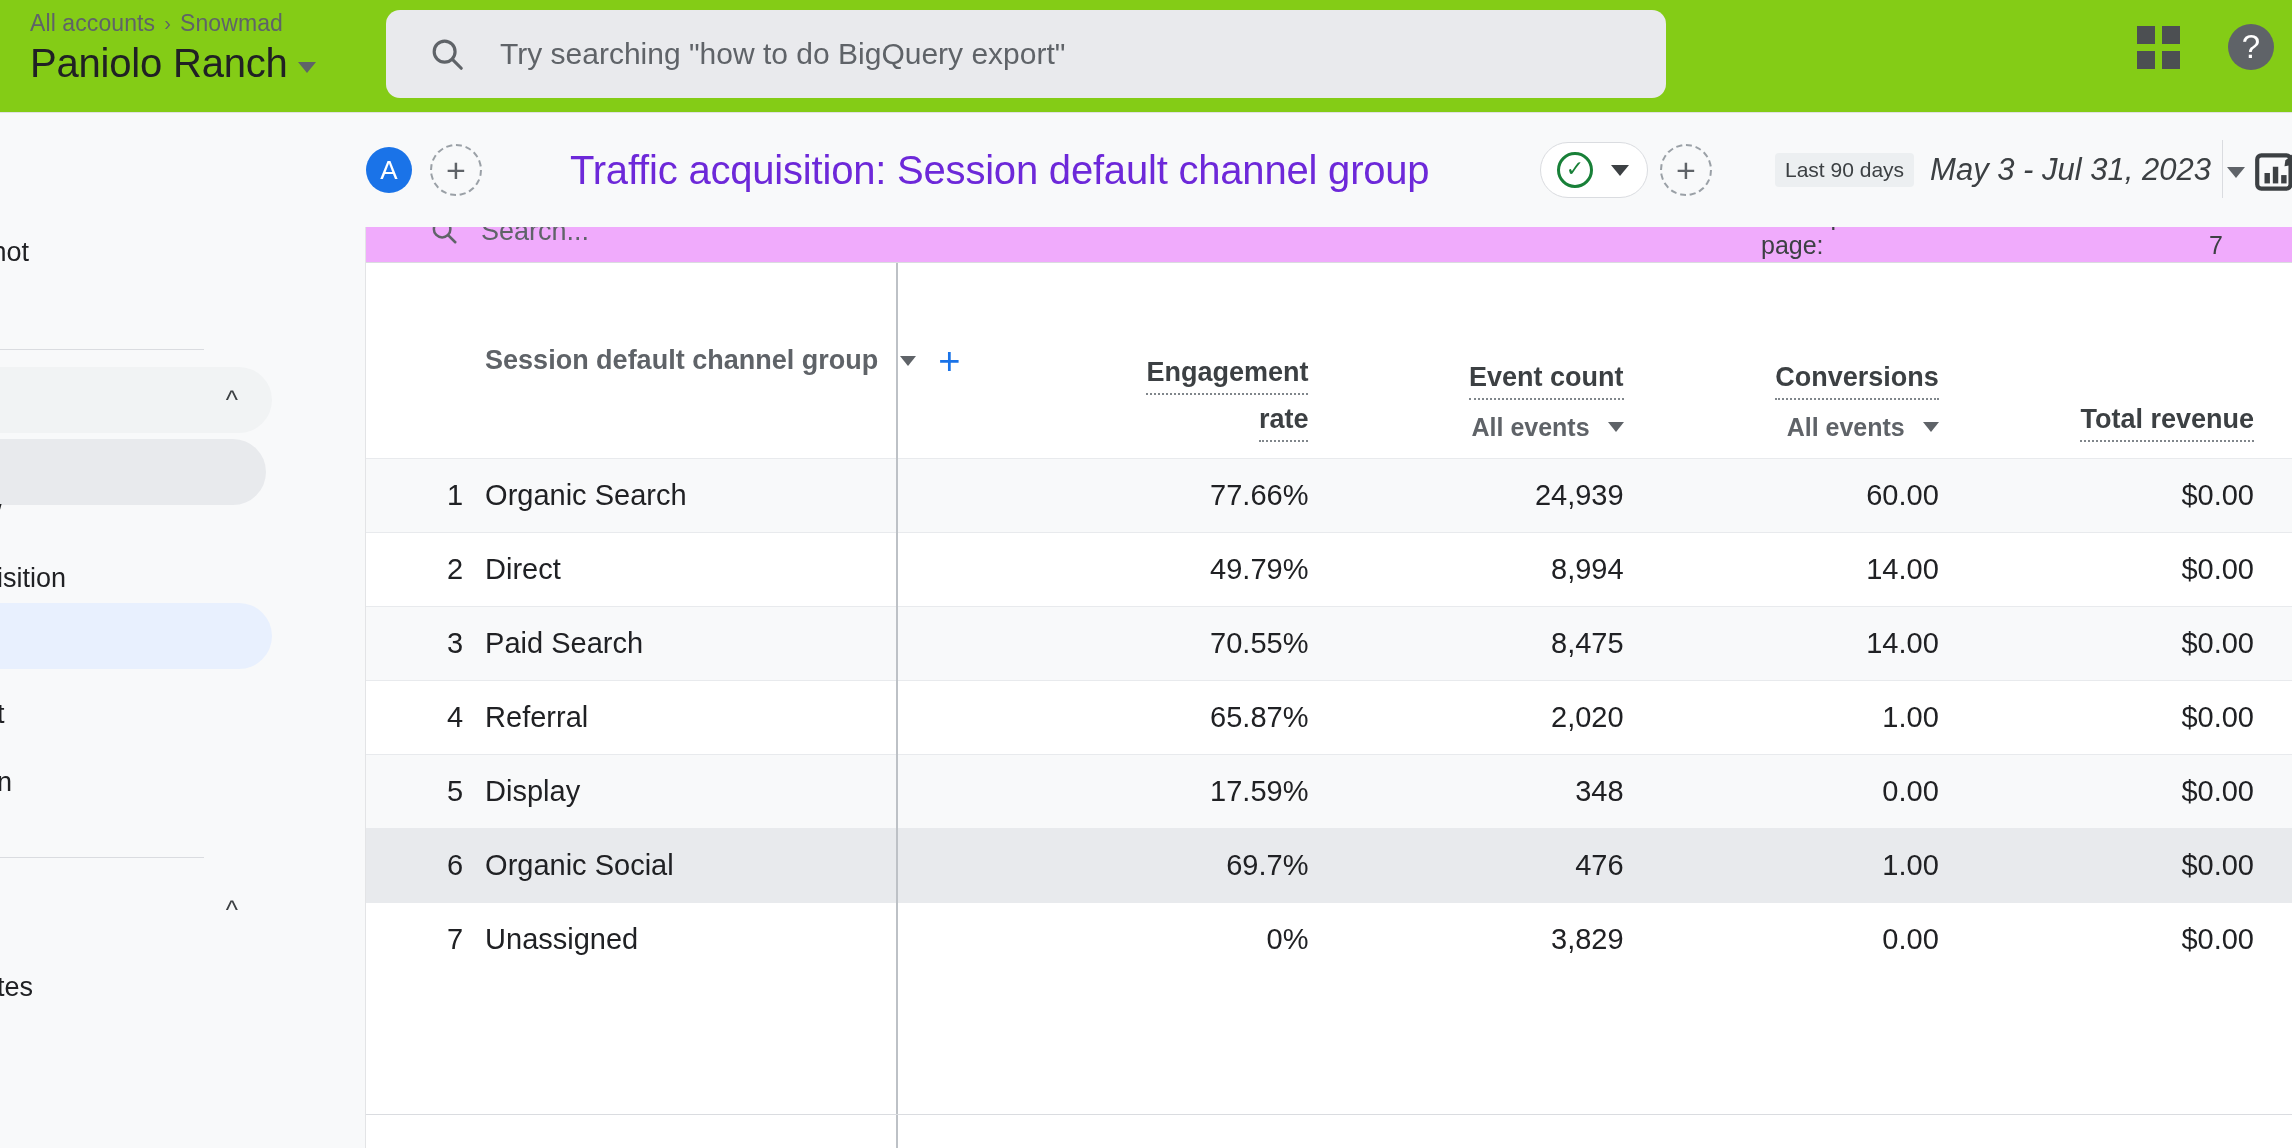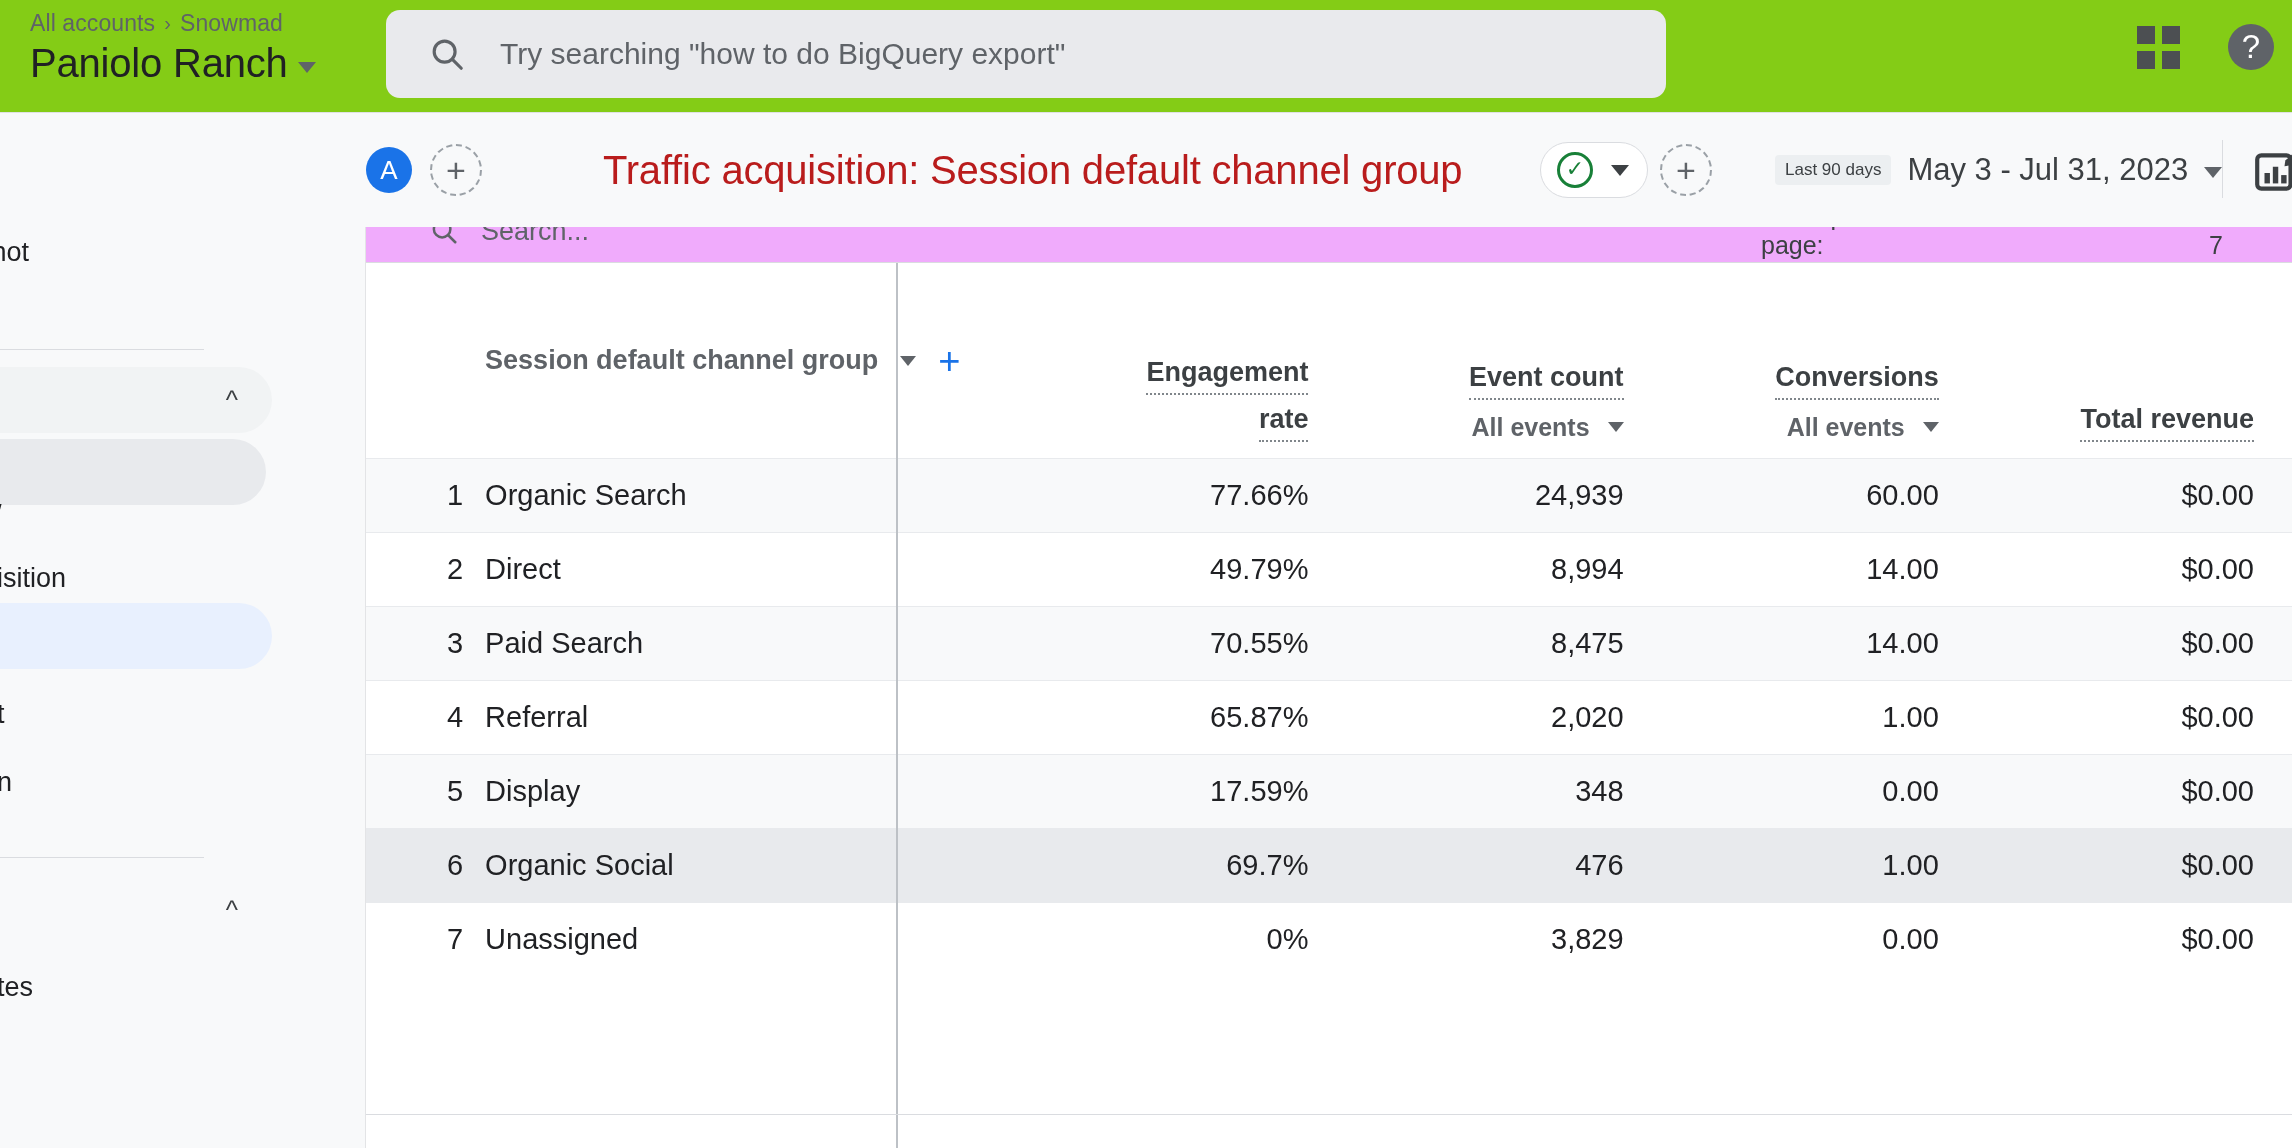--- a/index.html
+++ b/index.html
@@ -47,36 +47,36 @@
     position: absolute; left: 366px; width: 46px; height: 46px; border-radius: 50%;
     background: #1a73e8; color: #fff; font-size: 26px; display: flex; align-items: center; justify-content: center;
   }
   .dashed-circle {
     width: 52px; height: 52px; border-radius: 50%; border: 2px dashed #9aa0a6;
     display: flex; align-items: center; justify-content: center; color: #5f6368; font-size: 34px; font-weight: 300;
   }
   .dc1 { position: absolute; left: 430px; }
   .vdiv { position: absolute; width: 1px; background: #dadce0; }
   .report-title {
-    position: absolute; left: 570px; font-size: 40px; color: #b91c1c; white-space: nowrap; letter-spacing: -.2px; margin-left: 33px;
+    position: absolute; left: 570px; font-size: 40px; color: #6d28d9; white-space: nowrap; letter-spacing: -.2px;
   }
   .chip-check {
     position: absolute; left: 1540px; height: 56px; padding: 0 18px 0 16px; border: 1px solid #dadce0;
     border-radius: 28px; background: #fff; display: flex; align-items: center; gap: 18px;
   }
   .check-ring {
     width: 36px; height: 36px; border-radius: 50%; border: 3px solid #188038;
     display: flex; align-items: center; justify-content: center;
   }
   .check-ring span { color: #188038; font-size: 22px; line-height: 1; margin-top: -2px; }
   .chip-caret { width: 0; height: 0; border-left: 9px solid transparent; border-right: 9px solid transparent; border-top: 11px solid #3c4043; }
   .dc2 { position: absolute; left: 1660px; }
   .range-wrap { position: absolute; left: 1775px; display: flex; align-items: center; gap: 16px; }
-  .range-pill { background: #eceff1; padding: 5px 10px; border-radius: 4px; font-size: 17px; color: #3c4043; }
-  .range-dates { font-size: 31px; color: #3c4043; }
+  .range-pill { background: #eceff1; padding: 5px 10px; border-radius: 4px; font-size: 21px; color: #3c4043; }
+  .range-dates { font-size: 31px; color: #3c4043; font-style: italic; }
   .topright-div { position: absolute; left: 2222px; top: 140px; height: 58px; width: 1px; background: #dadce0; }
   .chart-edit-icon { position: absolute; left: 2252px; top: 148px; }
 
   
   .sidebar {
     position: absolute; left: 0; top: 227px; width: 366px; height: 921px;
     background: #f8f9fa; border-right: 1px solid #e3e4e6; overflow: hidden;
   }
   .sb-text { position: absolute; font-size: 27px; color: #202124; white-space: nowrap; }
   .sb-rule { position: absolute; left: -40px; width: 244px; height: 1px; background: #dadce0; }

